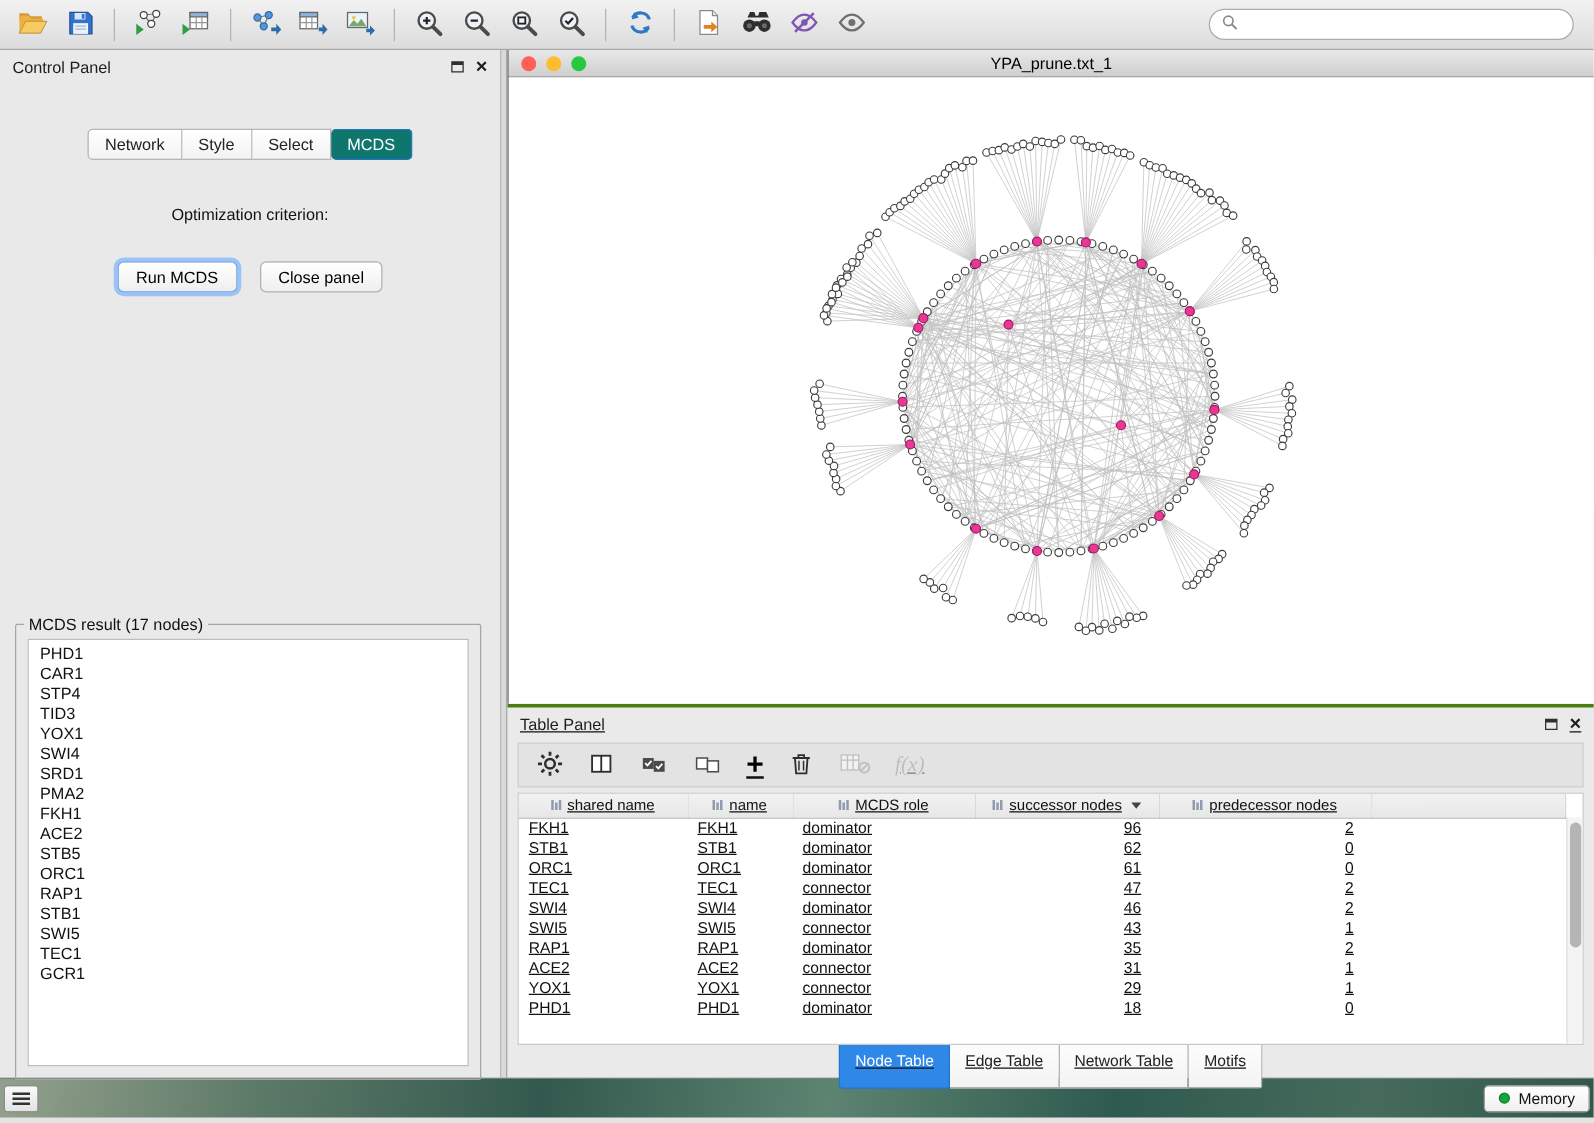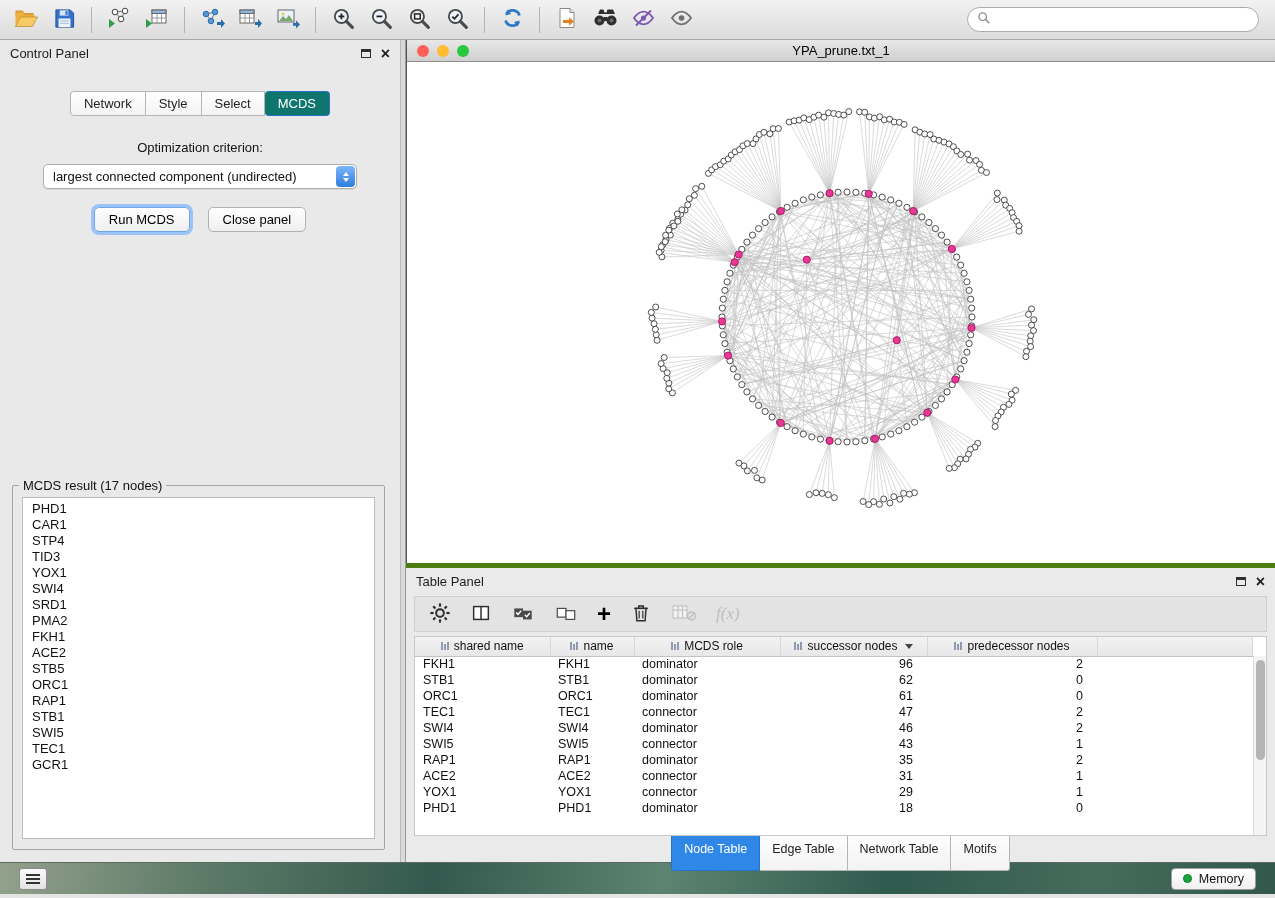--- a/index.html
+++ b/index.html
@@ -5,21 +5,21 @@
   *{margin:0;padding:0;box-sizing:border-box;}
   html,body{width:1275px;height:898px;overflow:hidden;font-family:"Liberation Sans",sans-serif;font-size:13px;color:#111;background:#e4e4e4;}
   
   .toolbar{height:40px;background:linear-gradient(#f2f2f2,#dcdcdc);border-bottom:1px solid #a8a8a8;display:flex;align-items:center;padding:0 8px;gap:2px;}
   .tbtn{width:36px;height:32px;border:none;background:transparent;display:flex;align-items:center;justify-content:center;border-radius:3px;cursor:default;}
   .tsep{width:1px;height:26px;background:#b4b4b4;margin:0 7px;}
   .search-box{margin-left:auto;margin-right:8px;width:292px;height:25px;border:1px solid #ababab;border-radius:13px;background:#fff;display:flex;align-items:center;padding:0 9px;gap:6px;}
   .search-box input{border:none;outline:none;flex:1;font-size:13px;background:transparent;font-family:"Liberation Sans",sans-serif;}
   
   .workspace{display:flex;height:822px;}
-  .control-panel{width:400px;background:#e9e9e9;display:flex;flex-direction:column;}
+  .control-panel{width:400px;background:#e9e9e9;display:flex;flex-direction:column;gap:12px;}
   .splitter{width:6px;background:#d9d9d9;border-left:1px solid #b9b9b9;border-right:1px solid #9a9a9a;}
   .right-side{width:869px;display:flex;flex-direction:column;}
   
   .panel-header{height:27px;display:flex;align-items:center;padding:0 10px;flex:none;}
   .panel-title{flex:1;font-size:13px;color:#1d1d1d;}
   .win-btns{display:flex;gap:10px;align-items:center;}
   .float-btn{width:10px;height:9px;border:1px solid #2e2e2e;border-top-width:3px;background:transparent;display:inline-block;}
   .close-btn{font-size:16px;font-weight:bold;color:#1d1d1d;line-height:12px;background:none;border:none;}
   
   .seg-tabs{display:flex;justify-content:center;margin-top:24px;flex:none;}
@@ -44,21 +44,21 @@
   .net-titlebar{height:22px;background:linear-gradient(#e8e8e8,#cfcfcf);border-bottom:1px solid #8f8f8f;position:relative;display:flex;align-items:center;justify-content:center;flex:none;}
   .traffic{position:absolute;left:10px;top:5px;display:flex;gap:8px;}
   .light{width:12px;height:12px;border-radius:50%;border:none;}
   .light.red{background:#ff5f57;}
   .light.yellow{background:#febc2e;}
   .light.green{background:#28c840;}
   .net-title{font-size:13px;color:#000;}
   .net-canvas{flex:1;background:#fff;position:relative;}
   .net-canvas svg{position:absolute;inset:0;width:100%;height:100%;}
   
-  .table-panel{height:299px;background:#eaeaea;border-top:5px solid #4d7c0f;display:flex;flex-direction:column;}
+  .table-panel{height:299px;background:#eaeaea;border-top:3px solid #4d7c0f;display:flex;flex-direction:column;text-decoration:underline;}
   .tp-toolbar{margin:1px 8px 4px;background:#e3e3e3;border:1px solid #cfcfcf;height:36px;display:flex;align-items:center;gap:19px;padding:0 14px;flex:none;}
   .tt-btn{display:flex;align-items:center;justify-content:center;background:none;border:none;cursor:default;}
   .tt-btn.disabled{opacity:.5;}
   .plus-glyph{font-size:24px;font-weight:bold;color:#000;line-height:20px;}
   .fx-glyph{font-family:"Liberation Serif",serif;font-style:italic;color:#9a9a9a;font-size:17px;}
   .table-wrap{margin:0 8px;background:#fff;border:1px solid #c9c9c9;flex:1;position:relative;overflow:hidden;}
   table.node-table{border-collapse:collapse;width:calc(100% - 13px);table-layout:fixed;}
   .node-table th{height:19px;background:linear-gradient(#f2f2f2,#e7e7e7);border-right:1px solid #d8d8d8;border-bottom:1px solid #c2c2c2;font-weight:normal;font-size:12px;position:relative;}
   .th-inner{display:flex;align-items:center;justify-content:center;gap:5px;height:100%;}
   .hicon{display:inline-flex;gap:1px;align-items:flex-end;}
@@ -69,21 +69,21 @@
   td.col-text{padding-left:8px;text-align:left;}
   td.col-num{text-align:right;padding-right:14px;}
   .vscroll{position:absolute;right:0;top:19px;bottom:0;width:13px;background:#f4f4f4;border-left:1px solid #ddd;}
   .vthumb{position:absolute;left:2px;width:9px;border-radius:5px;background:#b5b5b5;top:4px;height:100px;}
   .bottom-tabs{height:26px;display:flex;align-items:center;justify-content:center;flex:none;}
   .btab{font-size:12.5px;padding:14px 12px;background:linear-gradient(#fff,#f3f3f3);border:1px solid #b5b5b5;border-left:none;color:#222;cursor:default;}
   .btab:first-child{border-left:1px solid #b5b5b5;border-radius:3px 0 0 3px;}
   .btab:last-child{border-radius:0 3px 3px 0;text-align:right;}
   .btab.active{background:#2f87e8;border-color:#2674c9;color:#fff;border-radius:3px;}
   
-  .status-bar{height:32px;border-top:1px solid #5c6b60;background:linear-gradient(97deg,#93a18c 0%,#5d7a68 16%,#33594e 34%,#5d8371 52%,#2f5a4e 70%,#466b5c 86%,#31584a 100%);display:flex;align-items:center;padding:0 19px;}
+  .status-bar{height:32px;border-top:1px solid #5c6b60;background:linear-gradient(97deg,#93a18c 0%,#5d7a68 16%,#33594e 34%,#5d8371 52%,#2f5a4e 70%,#466b5c 86%,#31584a 100%);display:flex;align-items:center;padding:0 3px;}
   .menu-btn{width:28px;height:22px;background:linear-gradient(#fafafa,#e3e3e3);border:1px solid #8c8c8c;border-radius:3px;display:flex;flex-direction:column;justify-content:center;align-items:center;gap:2px;}
   .menu-btn i{display:block;width:14px;height:2px;background:#333;}
   .memory-btn{margin-left:auto;background:linear-gradient(#fff,#f0f0f0);border:1px solid #9d9d9d;border-radius:4px;padding:3px 11px;display:flex;align-items:center;gap:7px;font-size:12.5px;color:#111;}
   .mem-dot{width:9px;height:9px;border-radius:50%;background:#18a53c;border:1px solid #0e7c2a;}
 </style>
 </head>
 <body>
 
 <div class="toolbar">
   <button class="tbtn">
@@ -248,27 +248,20 @@
         <button class="close-btn">×</button>
       </span>
     </div>
     <div class="seg-tabs">
         <button class="seg-tab">Network</button>
         <button class="seg-tab">Style</button>
         <button class="seg-tab">Select</button>
         <button class="seg-tab active">MCDS</button>
       </div>
     <div class="opt-label">Optimization criterion:</div>
-    <div class="select-wrap">
-      <span>largest connected component (undirected)</span>
-      <span class="select-arrow">
-          <span class="tri-up"></span>
-          <span class="tri-down"></span>
-        </span>
-    </div>
     <div class="btn-row">
       <button class="push-btn focused">Run MCDS</button>
       <button class="push-btn">Close panel</button>
     </div>
     <fieldset class="mcds-fieldset">
       <legend>MCDS result (17 nodes)</legend>
       <div class="result-box">
           <div class="result-item">PHD1</div>
           <div class="result-item">CAR1</div>
           <div class="result-item">STP4</div>

